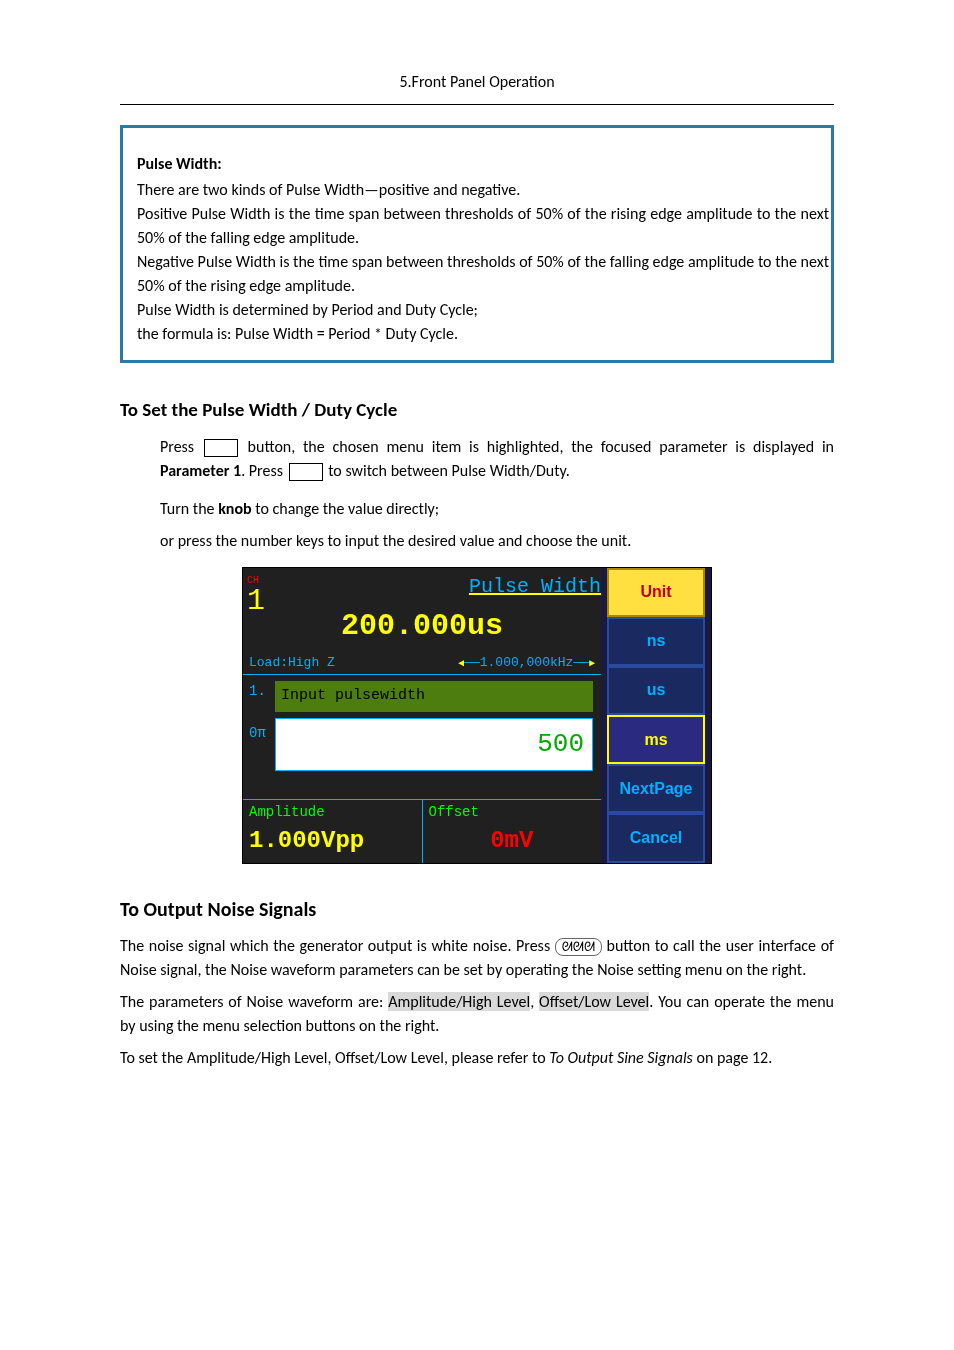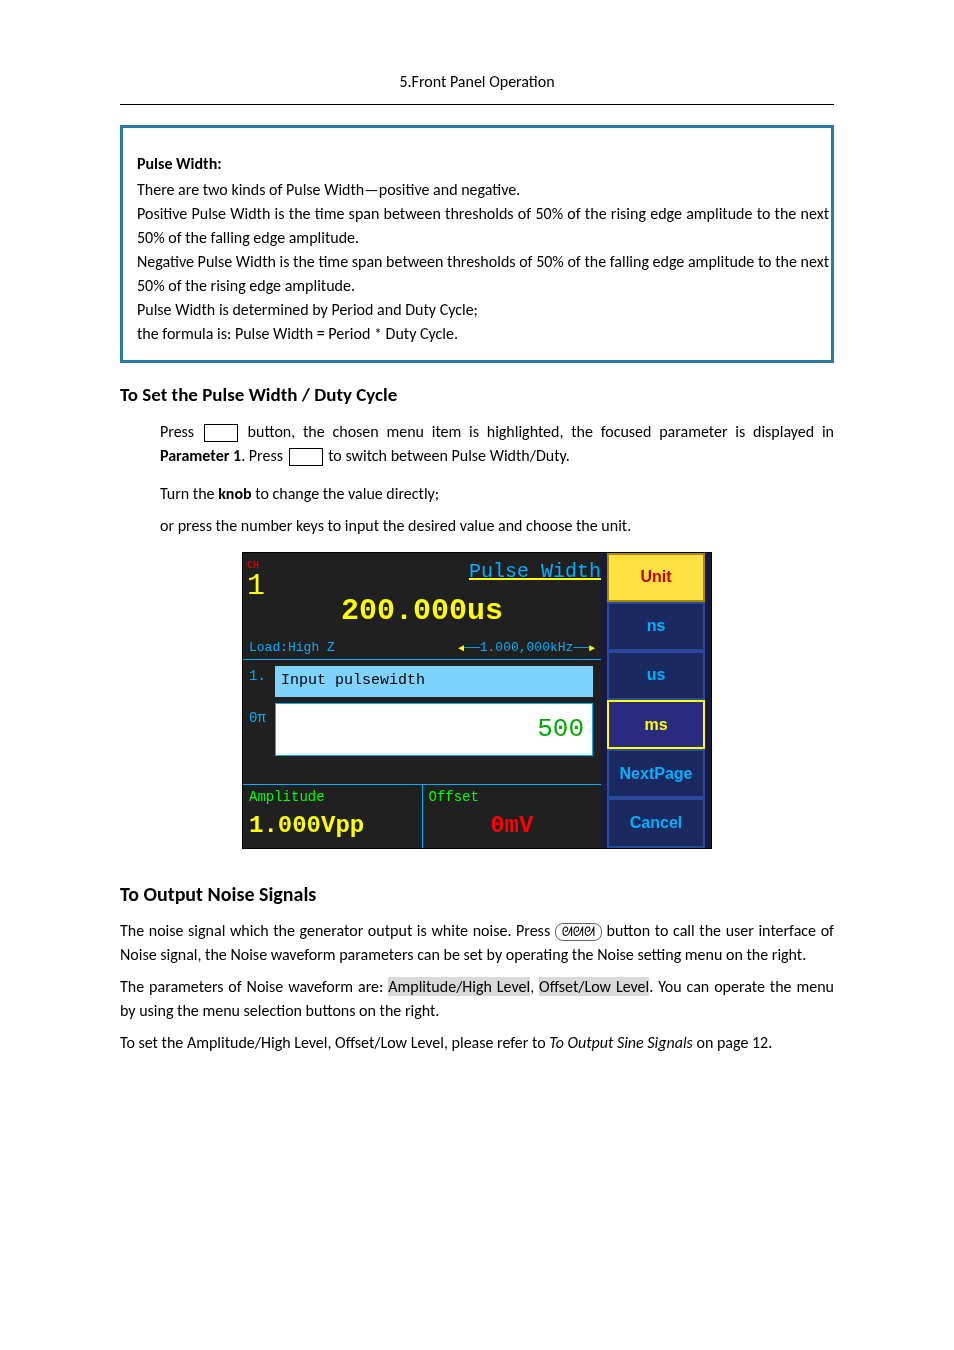--- a/index.html
+++ b/index.html
@@ -19,21 +19,21 @@
     }
     .hr-line {
       border: none;
       border-top: 1px solid #000;
       margin: 0 120px 20px 120px;
     }
     .content { padding: 0 120px; }
     .info-box {
       border: 3px solid #2a7aa8;
       padding: 8px 2px 14px 14px;
-      margin-bottom: 18px;
+      margin-bottom: 33px;
     }
     .info-box-spacer { height: 16px; }
     .info-title { font-weight: bold; margin-bottom: 2px; }
     .info-text { text-align: justify; }
     .section-heading {
       font-weight: bold;
       font-size: 19px;
       margin: 18px 0 10px 0;
     }
     .sub-heading {
@@ -118,21 +118,21 @@
       width: 32px;
       display: flex;
       flex-direction: column;
       color: #00b0ff;
       font-size: 14px;
       padding: 6px 0 0 6px;
     }
     .dev-nums div { height: 42px; }
     .dev-input-area { flex: 1; padding: 6px 8px 0 0; }
     .dev-input-label {
-      background: #7dd3fc;
+      background: #4d7c0f;
       color: #000;
       font-size: 15px;
       padding: 4px 6px;
       display: inline-block;
       width: 100%;
     }
     .dev-input-box {
       background: #fff;
       color: #0a0;
       font-size: 26px;

